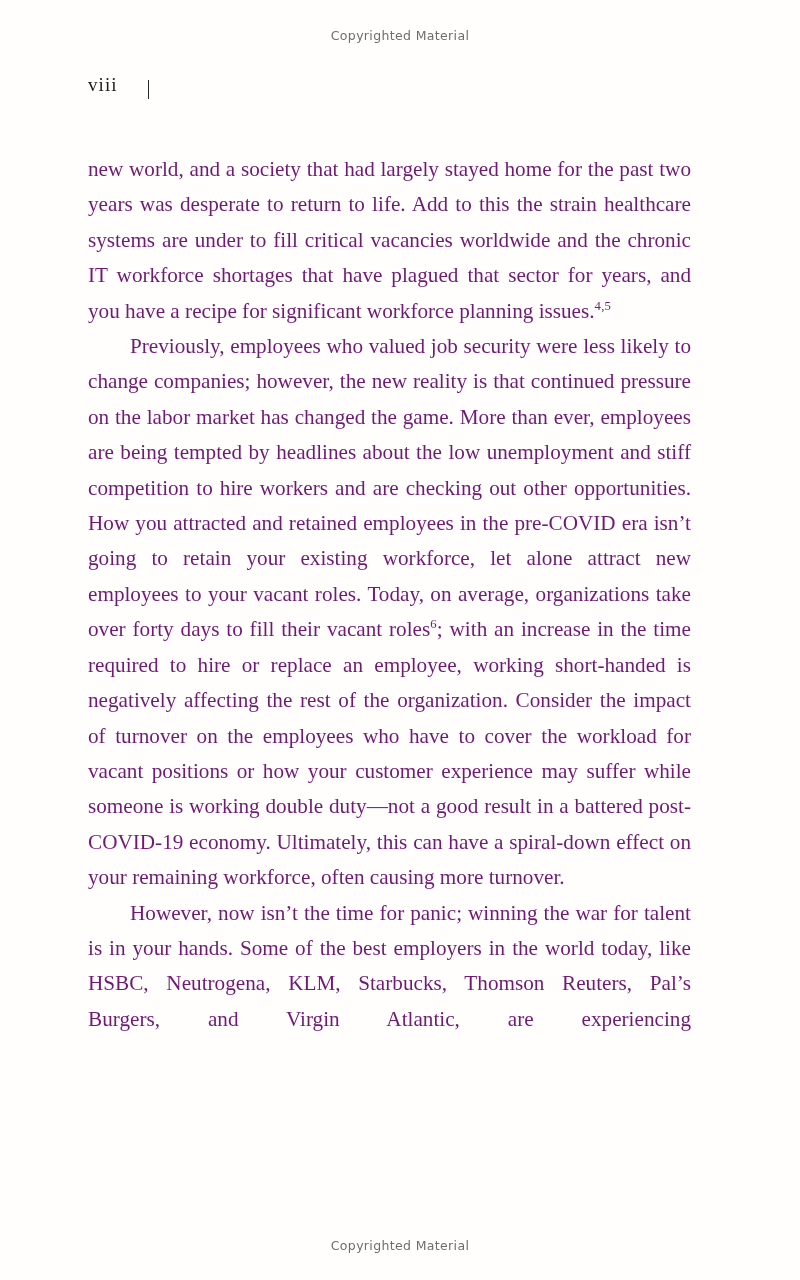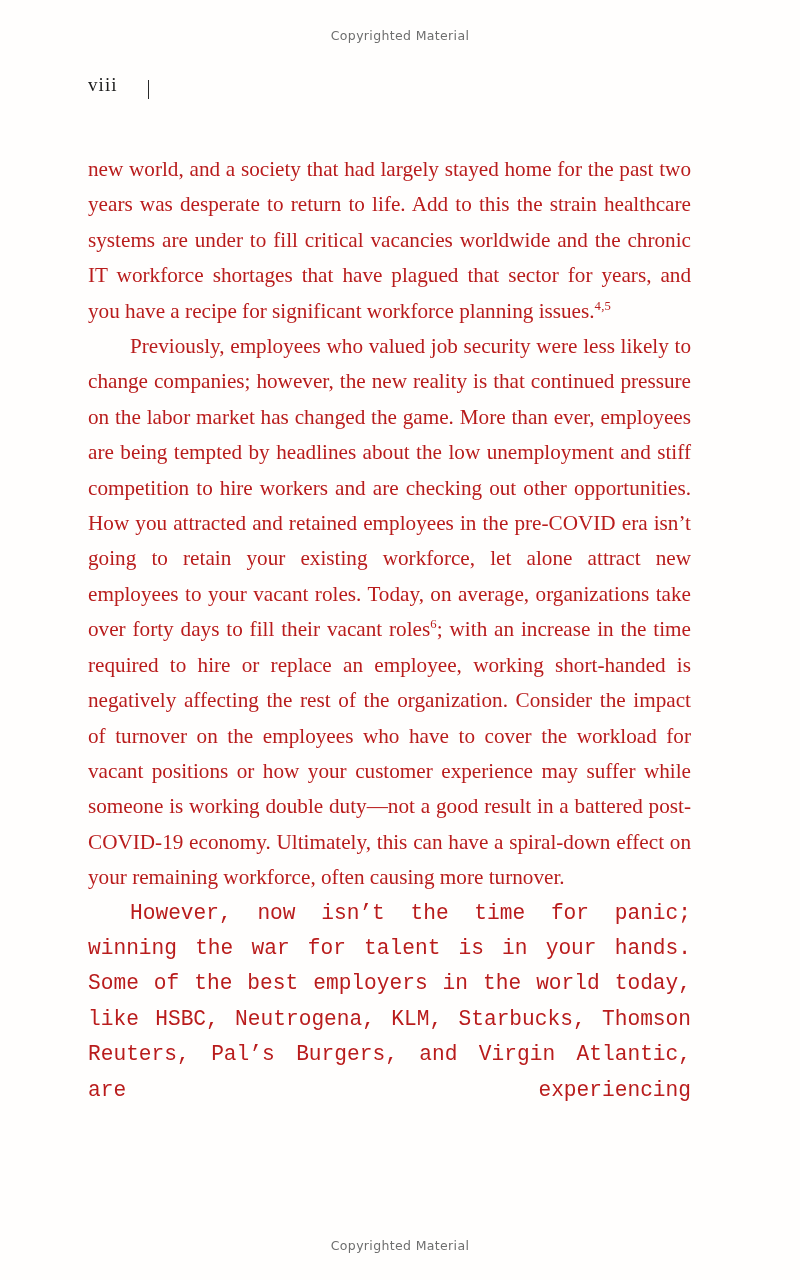--- a/index.html
+++ b/index.html
@@ -71,32 +71,31 @@
   
   .body-text {
     position: absolute;
     left: 88px;
     top: 152px;
     width: 603px;
     font-size: 21.2px;
     line-height: 35.4px;
     text-align: justify;
     text-justify: inter-word;
-    color: #b91c1c;
+    color: #701a75;
     hyphens: manual;
   }
   .body-text p {
     margin: 0;
   }
   .body-text p.indented {
     text-indent: 42px;
   }
   .body-text p:last-child {
     text-align: justify;
-    font-family: Liberation Mono, monospace;
   }
   
   .body-text p.continues::after {
     content: "";
     display: inline-block;
     width: 100%;
     height: 0;
   }
   sup {
     font-size: 0.6em;

